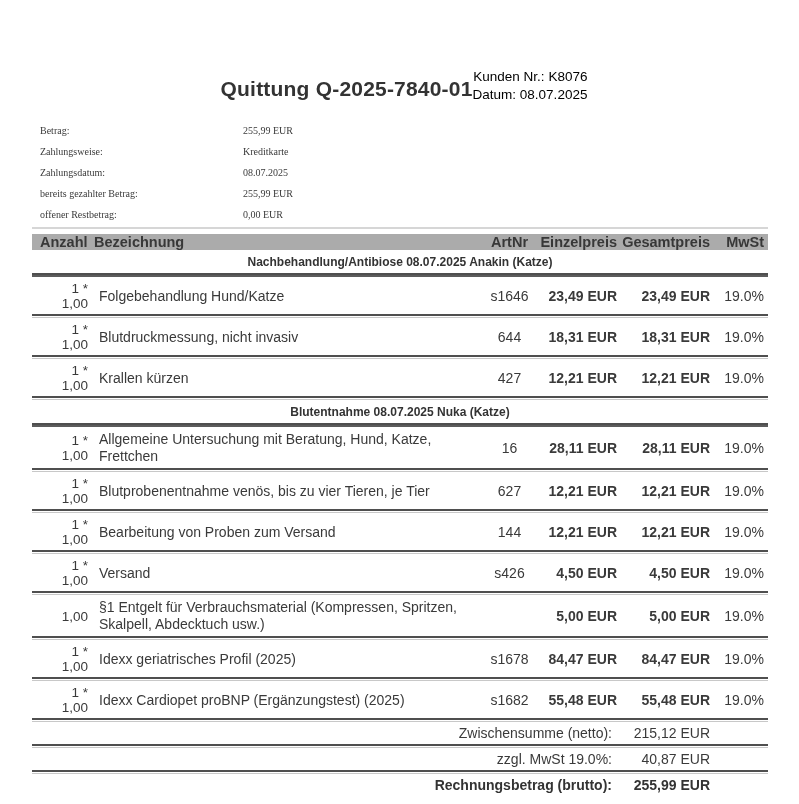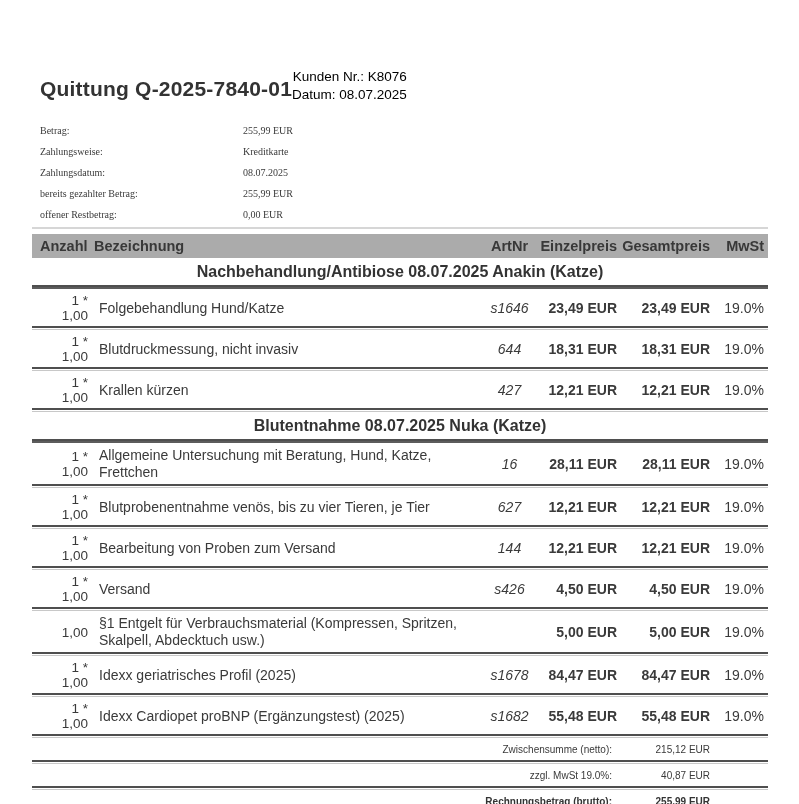--- a/index.html
+++ b/index.html
@@ -5,59 +5,59 @@
   * { margin:0; padding:0; box-sizing:border-box; }
   html,body { background:#ffffff; }
   body {
     width:799px; height:804px; overflow:hidden;
     font-family:"Liberation Sans", sans-serif;
     color:#3a3a3a;
   }
   .page { padding:68px 31px 0 32px; }
 
   
-  .doc-header { display:flex; justify-content:flex-start; align-items:flex-start; }
+  .doc-header { display:flex; justify-content:center; align-items:flex-start; }
   .doc-title { font-size:21px; font-weight:bold; letter-spacing:.2px; margin-top:9px; padding-left:8px; color:#333; }
   .customer-block { text-align:right; font-size:13.5px; line-height:17.5px; color:#000000; }
 
   
   .summary { margin-top:17px; padding-left:8px; }
   .summary-row { display:flex; font-size:10px; line-height:21px;font-family:Liberation Serif, serif; }
   .summary-row .lbl { width:203px; }
   .summary-row .val { }
   .light-rule { border:0; border-top:2.5px solid #d6d6d6; margin-top:2px; }
 
   
   .grid-row { display:grid; grid-template-columns:60px 1fr 55px 83px 93px 55px; }
   .thead {
-    margin-top:5px; background:#ababab; height:24px; align-items:center;
+    margin-top:5px; background:#ababab; height:16px; align-items:center;
     font-weight:bold; font-size:14.5px; color:#383838;
   }
   .thead .c-anzahl { padding-left:8px; }
   .thead .c-bez   { padding-left:2px; }
   .c-artnr { text-align:center; }
   .c-einzel, .c-gesamt, .c-mwst { text-align:right; padding-right:3px; }
   .c-mwst { padding-right:4px; }
 
   .section-title {
-    text-align:center; font-weight:bold; font-size:16px; color:#333;
+    text-align:center; font-weight:bold; font-size:12px; color:#333;
     padding:5px 0 4px 0;
   }
   .sep        { height:4px; border-top:2px solid #4f4f4f; border-bottom:1px solid #c8c8c8; }
   .sep-double { height:4px; border-top:2px solid #4f4f4f; border-bottom:2px solid #5c5c5c; }
 
   .trow { padding:4px 0 3px 0; min-height:33px; align-items:center; font-size:14px; }
   .qty-cell { text-align:right; padding-right:4px; font-size:13.5px; line-height:15px; align-self:center; }
   .desc-cell { padding-left:7px; padding-right:10px; align-self:center; line-height:17px; }
-  .artnr-cell { align-self:center; text-align:center;font-style:italic; }
+  .artnr-cell { align-self:center; text-align:center; }
   .price-cell { align-self:center; text-align:right; padding-right:3px;font-weight:bold; }
   .vat-cell { align-self:center; text-align:right; padding-right:4px; }
 
   
-  .totals-row { display:grid; grid-template-columns:1fr 93px 55px; height:22px; align-items:center; font-size:10px; }
+  .totals-row { display:grid; grid-template-columns:1fr 93px 55px; height:22px; align-items:center; font-size:14px; }
   .totals-label { text-align:right; padding-right:8px; }
   .totals-value { text-align:right; padding-right:3px; }
   .totals-row.bold { font-weight:bold; color:#333; }
 </style>
 </head>
 <body>
 
 <div class="page">
 
   <div class="doc-header">

